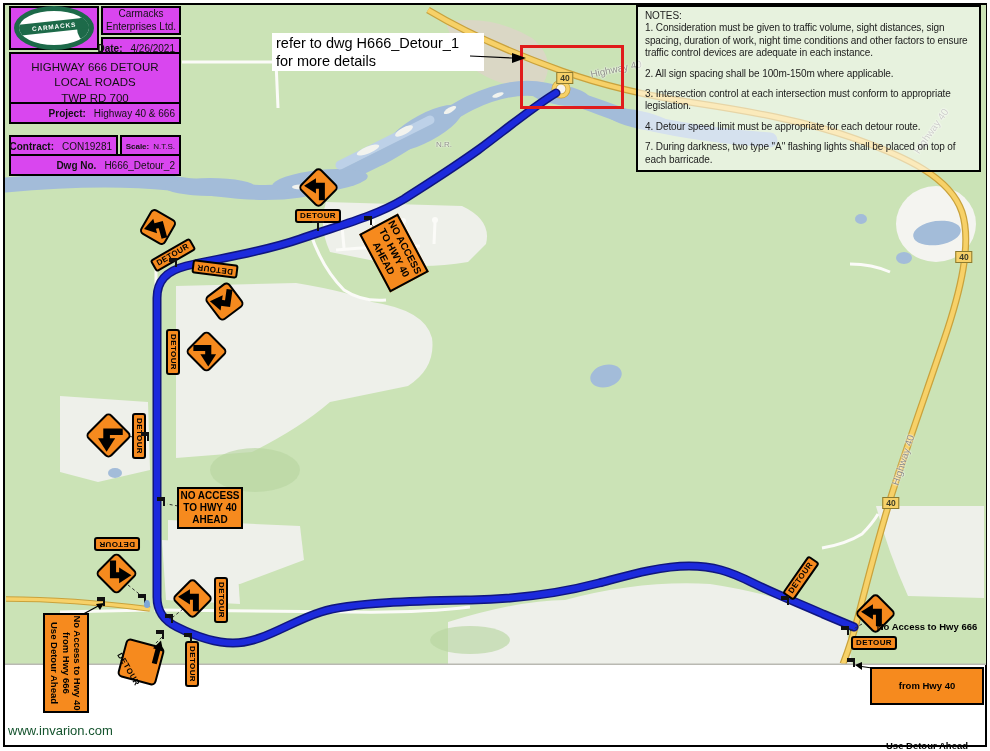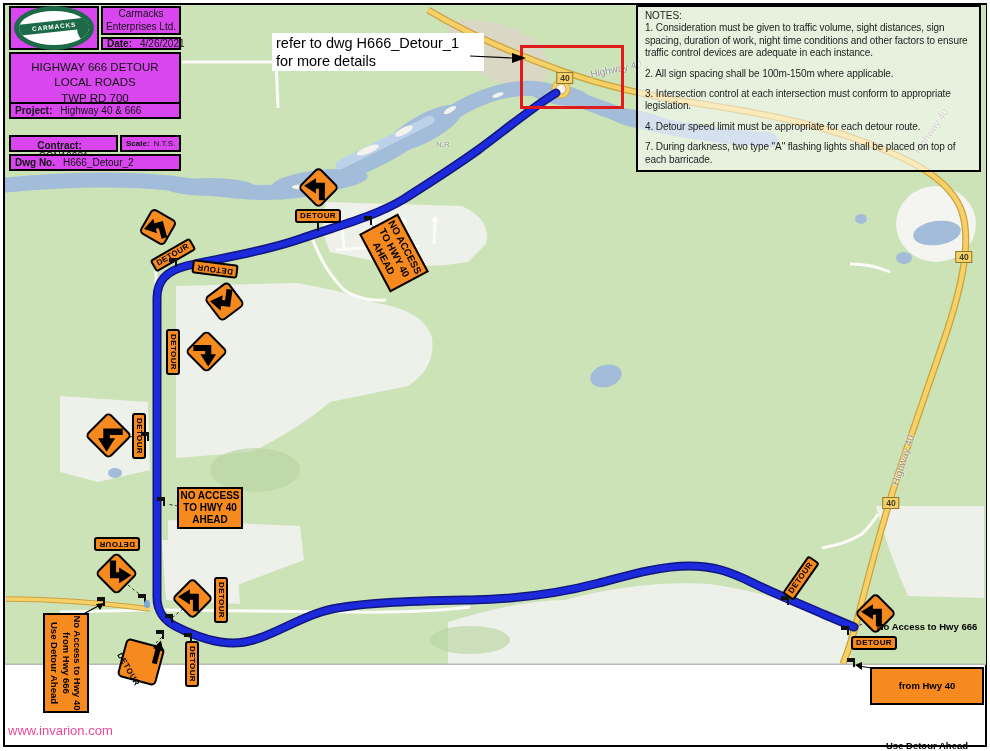--- a/index.html
+++ b/index.html
@@ -5,21 +5,21 @@
   html,body{margin:0;padding:0;background:#fff;}
   body{width:990px;height:751px;position:relative;font-family:"Liberation Sans",sans-serif;overflow:hidden;}
   .abs{position:absolute;}
   #frame{left:3px;top:3px;width:980px;height:740px;border:2px solid #000;background:#fff;}
   #map-svg{left:5px;top:5px;}
   #overlay-svg{left:0;top:0;pointer-events:none;}
 
   
   .tb-box{position:absolute;background:#d946ef;border:2px solid #000;box-sizing:border-box;font-size:10px;color:#111;}
   .tb-title{display:flex;flex-direction:column;justify-content:center;text-align:center;font-size:11.5px;line-height:1.35;}
-  .tb-row{display:flex;align-items:center;padding:3px 4px;}
+  .tb-row{display:flex;align-items:center;padding:9px 4px;justify-content:flex-end;}
   .tb-lab{font-weight:bold;margin-right:8px;}
   .company{display:flex;flex-direction:column;justify-content:center;text-align:center;font-size:10px;line-height:1.25;}
   .logo-wrap{display:flex;align-items:center;justify-content:center;}
   .logo-ell{width:70px;height:34px;border:5px solid #1d6a49;border-radius:50%;background:#fff;position:relative;overflow:hidden;}
   .logo-band{position:absolute;left:-4px;right:-4px;top:10px;height:11px;background:#1d6a49;transform:rotate(-6deg);
              color:#fff;font-size:6.5px;font-weight:bold;letter-spacing:.8px;text-align:center;line-height:11px;}
   .logo-tail{position:absolute;right:-6px;top:4px;width:18px;height:26px;background:#1d6a49;border-radius:50%;}
 
   
   #notes{left:636px;top:5px;width:345px;height:167px;background:rgba(255,255,255,0.55);border:2px solid #000;
@@ -48,21 +48,21 @@
   .abox{position:absolute;background:#f68a1e;border:2px solid #000;box-sizing:border-box;color:#000;
         display:flex;flex-direction:column;align-items:center;justify-content:center;text-align:center;line-height:1.18;}
   .abox.bold{font-weight:bold;font-size:10px;}
   .abox.norm{font-size:9.5px;font-weight:bold;}
 
   .marker{position:absolute;width:2px;height:9px;background:#111;transform:translate(-50%,-100%);}
   .marker::before{content:"";position:absolute;left:-6px;top:0;width:6px;height:4px;background:#111;}
   .marker.post::before{left:-5px;width:12px;height:2px;top:-1px;}
   #bluedot{left:144px;top:600px;width:6px;height:8px;background:#7da7d8;border-radius:50% 50% 50% 50%/60% 60% 40% 40%;}
 
-  #invarion{left:8px;top:723px;font-size:13px;color:#ec4899;}
+  #invarion{left:8px;top:723px;font-size:13px;color:#14532d;}
 </style>
 </head>
 <body>
 
 <div id="frame" class="abs"></div>
 
 <svg id="map-svg" class="abs" width="981" height="660" viewBox="5 5 981 660">
   <rect x="5" y="5" width="981" height="660" fill="#cbe3b6"></rect>
 
   <g fill="#eef0ea" stroke="none">
@@ -339,21 +339,21 @@
   </div>
   <div class="tb-box tb-title" style="left:0;top:46px;width:172px;height:62px;">
     <div>HIGHWAY 666 DETOUR</div>
     <div>LOCAL ROADS</div>
     <div>TWP RD 700</div>
   </div>
   <div class="tb-box tb-row" style="left:0;top:96px;width:172px;height:17px;">
     <span class="tb-lab">Project:</span>
     <span>Highway 40 &amp; 666</span>
   </div>
-  <div class="tb-box tb-row" style="left:0;top:129px;width:109px;height:17px;flex-direction:column;">
+  <div class="tb-box tb-row" style="left:0;top:129px;width:109px;height:17px;">
     <span class="tb-lab">Contract:</span>
     <span>CON19281</span>
   </div>
   <div class="tb-box tb-row" style="left:111px;top:129px;width:61px;height:17px;font-size:8px;">
     <span class="tb-lab" style="margin-right:4px;">Scale:</span>
     <span>N.T.S.</span>
   </div>
   <div class="tb-box tb-row" style="left:0;top:148px;width:172px;height:17px;">
     <span class="tb-lab">Dwg No.</span>
     <span>H666_Detour_2</span>

